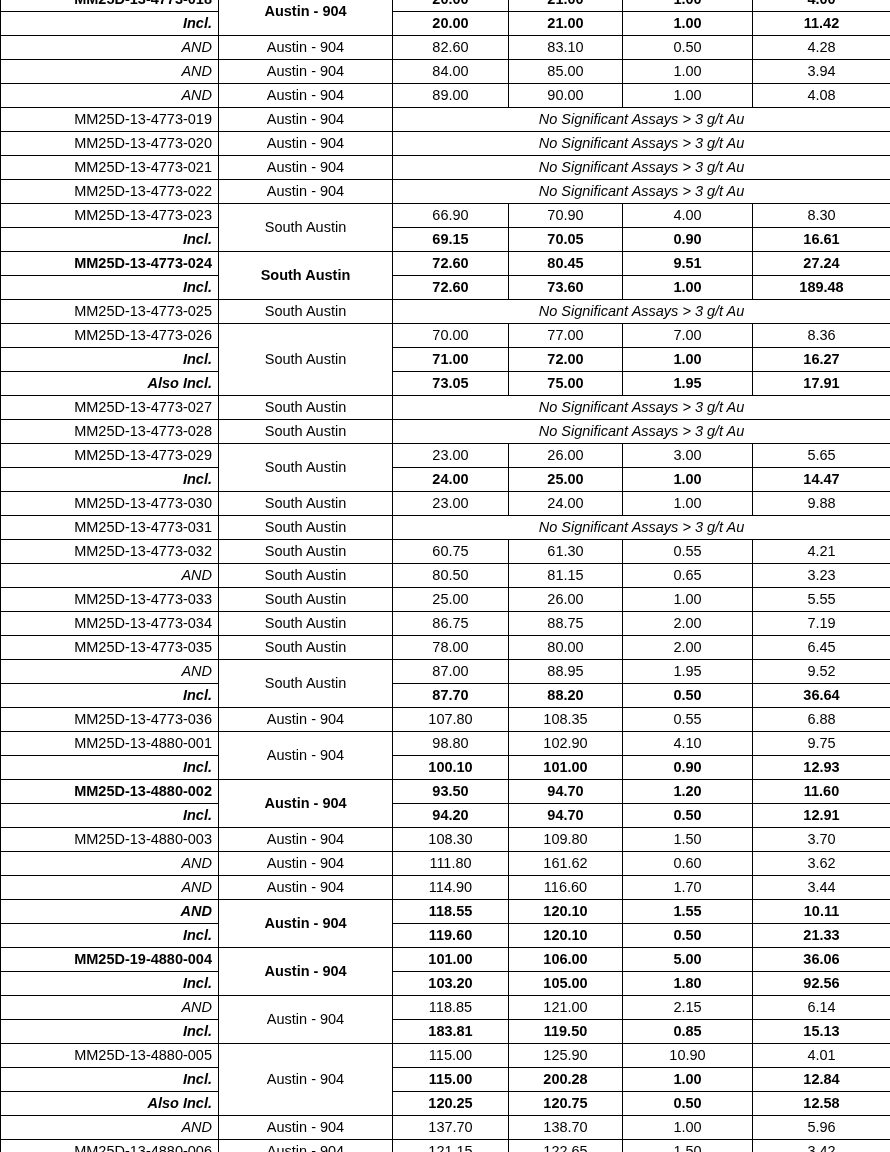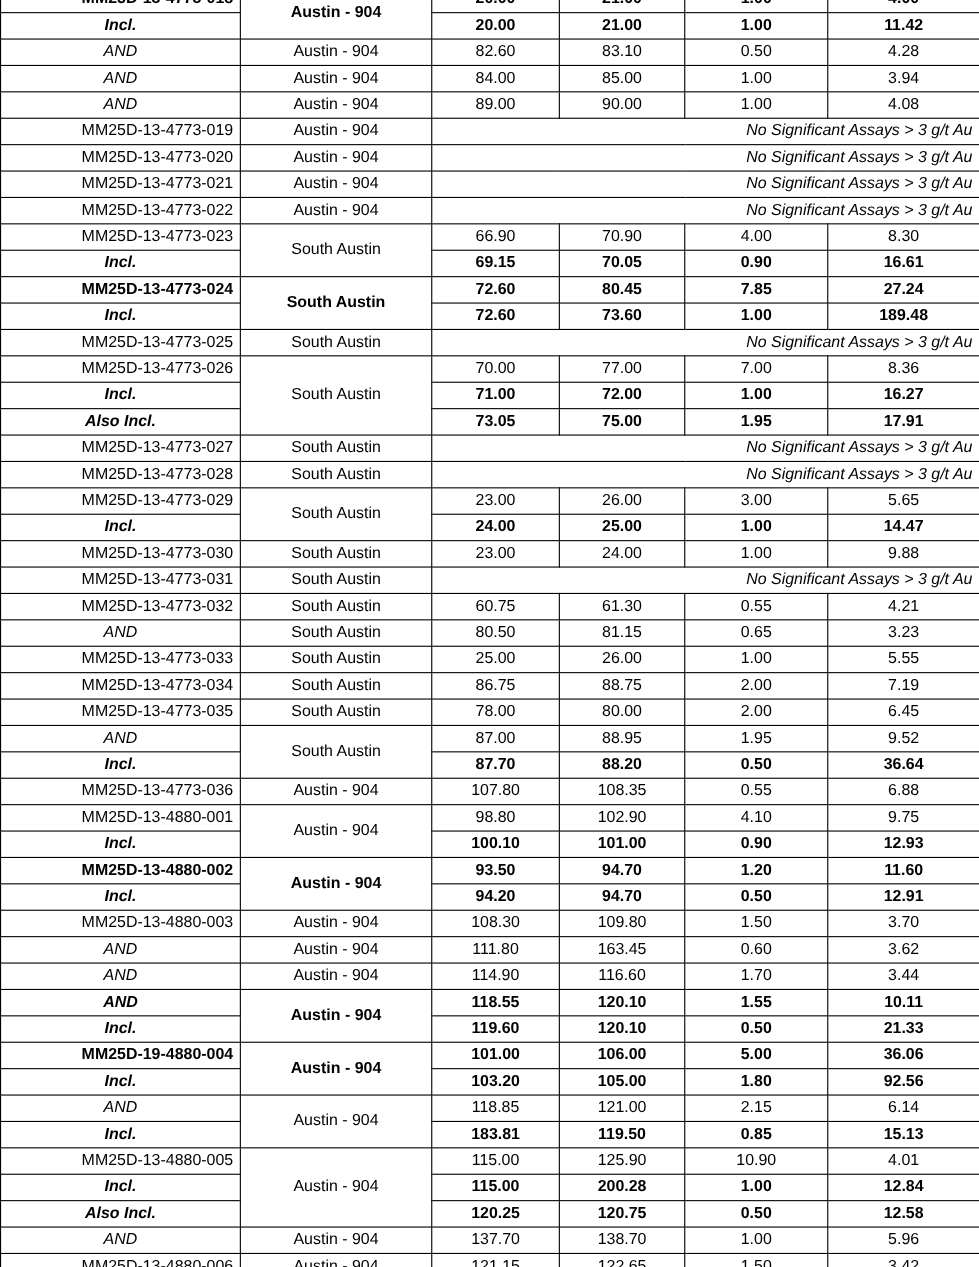--- a/index.html
+++ b/index.html
@@ -30,24 +30,24 @@
 
   #assay-table td {
     border: 1px solid #000000;
     height: 23px;
     padding: 0 6px;
     vertical-align: middle;
     white-space: nowrap;
     overflow: hidden;
   }
   td.hole    { text-align: right;  padding-left: 4px; }
-  td.sub     { text-align: center; font-style: italic; padding-right: 2px; }
+  td.sub     { text-align: right; font-style: italic; padding-right: 2px; }
   td.zone    { text-align: center; }
   td.num     { text-align: center; }
-  td.nosig   { text-align: right; font-style: italic; }
+  td.nosig   { text-align: center; font-style: italic; }
   tr.bold td { font-weight: bold; }
 
   
   tr.series-break > td { border-top: 3px double #000000; }
   
   #table-wrap { margin-top: -13px; }
 </style>
 </head>
 <body>
 
@@ -134,21 +134,21 @@
           <td class="num">69.15</td>
           <td class="num">70.05</td>
           <td class="num">0.90</td>
           <td class="num">16.61</td>
         </tr>
         <tr class="bold">
           <td class="hole">MM25D-13-4773-024</td>
           <td class="zone" rowspan="2">South Austin</td>
           <td class="num">72.60</td>
           <td class="num">80.45</td>
-          <td class="num">7.85</td>
+          <td class="num">9.51</td>
           <td class="num">27.24</td>
         </tr>
         <tr class="bold">
           <td class="sub">Incl.</td>
           <td class="num">72.60</td>
           <td class="num">73.60</td>
           <td class="num">1.00</td>
           <td class="num">189.48</td>
         </tr>
         <tr>
@@ -314,21 +314,21 @@
           <td class="zone">Austin - 904</td>
           <td class="num">108.30</td>
           <td class="num">109.80</td>
           <td class="num">1.50</td>
           <td class="num">3.70</td>
         </tr>
         <tr>
           <td class="sub">AND</td>
           <td class="zone">Austin - 904</td>
           <td class="num">111.80</td>
-          <td class="num">163.45</td>
+          <td class="num">161.62</td>
           <td class="num">0.60</td>
           <td class="num">3.62</td>
         </tr>
         <tr>
           <td class="sub">AND</td>
           <td class="zone">Austin - 904</td>
           <td class="num">114.90</td>
           <td class="num">116.60</td>
           <td class="num">1.70</td>
           <td class="num">3.44</td>

